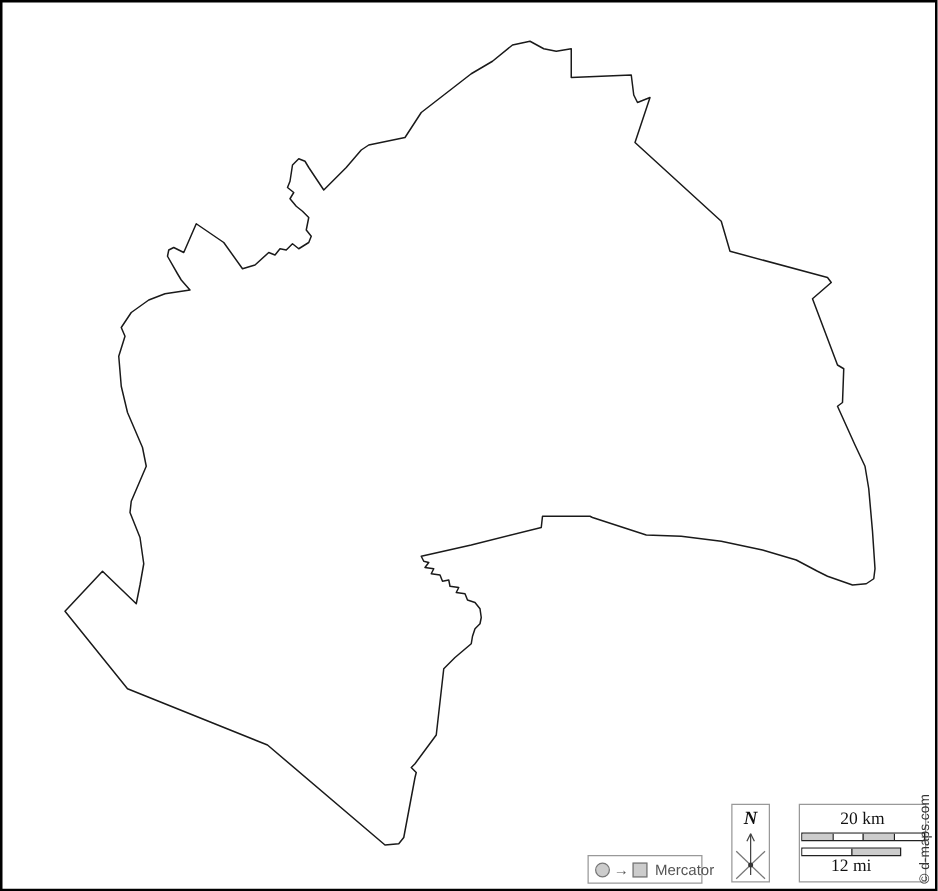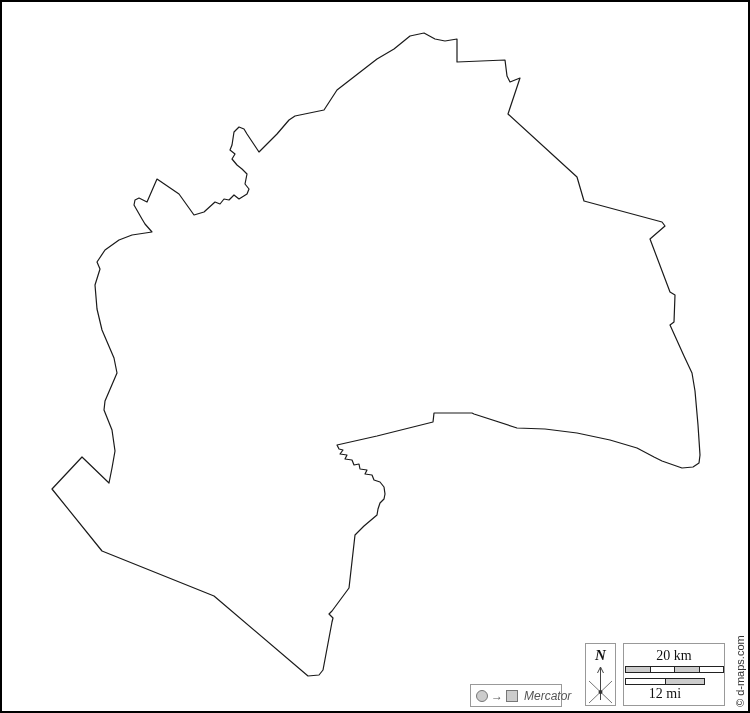--- a/index.html
+++ b/index.html
@@ -20,36 +20,36 @@
     box-sizing:border-box;
   }
   
   .projection{
     left:468px;top:682px;width:92px;height:23px;
     display:flex;align-items:center;padding:0 5px;gap:3px;
   }
   .proj-circle{width:10px;height:10px;border:1px solid #777;background:#ccc;border-radius:50%;flex:0 0 auto;}
   .proj-arrow{color:#555;font-size:12px;line-height:1;flex:0 0 auto;}
   .proj-square{width:10px;height:10px;border:1px solid #777;background:#ccc;flex:0 0 auto;}
-  .proj-label{color:#555;font-size:12px;margin-left:3px;white-space:nowrap;font-style:italic;}
+  .proj-label{color:#555;font-size:12px;margin-left:3px;white-space:nowrap;}
   
   .north{
     left:583px;top:641px;width:31px;height:63px;
     text-align:center;
   }
   .north-n{
     font-family:"Liberation Serif",serif;
     font-style:italic;font-weight:bold;
     font-size:15px;color:#111;line-height:1;
     margin-top:4px;
   }
   .north svg{display:block;margin:1px auto 0;}
   
   .scalebox{
-    left:621px;top:641px;width:102px;height:63px;
+    left:637px;top:641px;width:102px;height:63px;
     font-family:"Liberation Serif",serif;color:#111;
   }
   .scale-km-label,.scale-mi-label{
     font-size:14px;line-height:1;text-align:center;
   }
   .scale-km-label{margin-top:5px;}
   .scale-bar{
     display:flex;box-sizing:border-box;
     border:1px solid #222;height:7px;margin-left:1px;
   }

